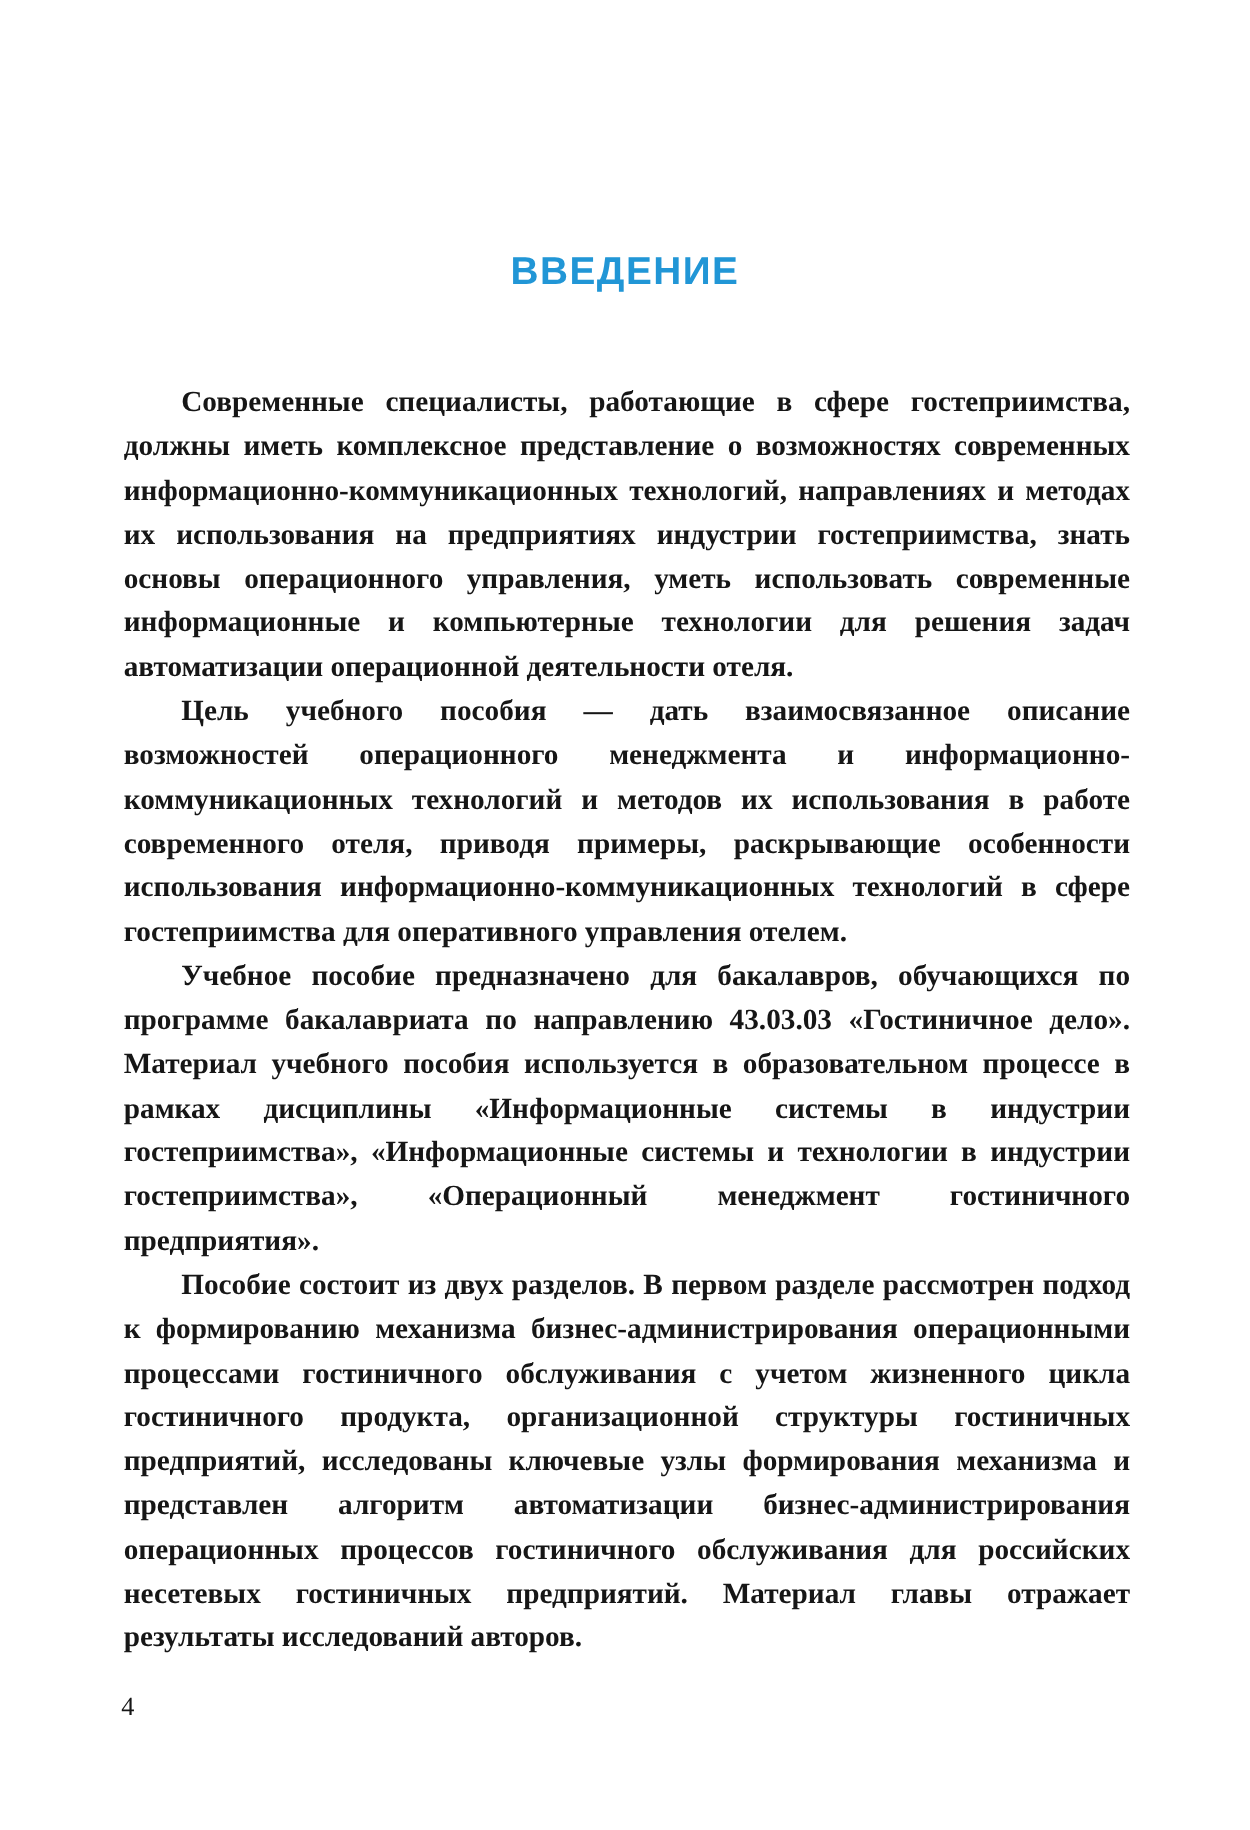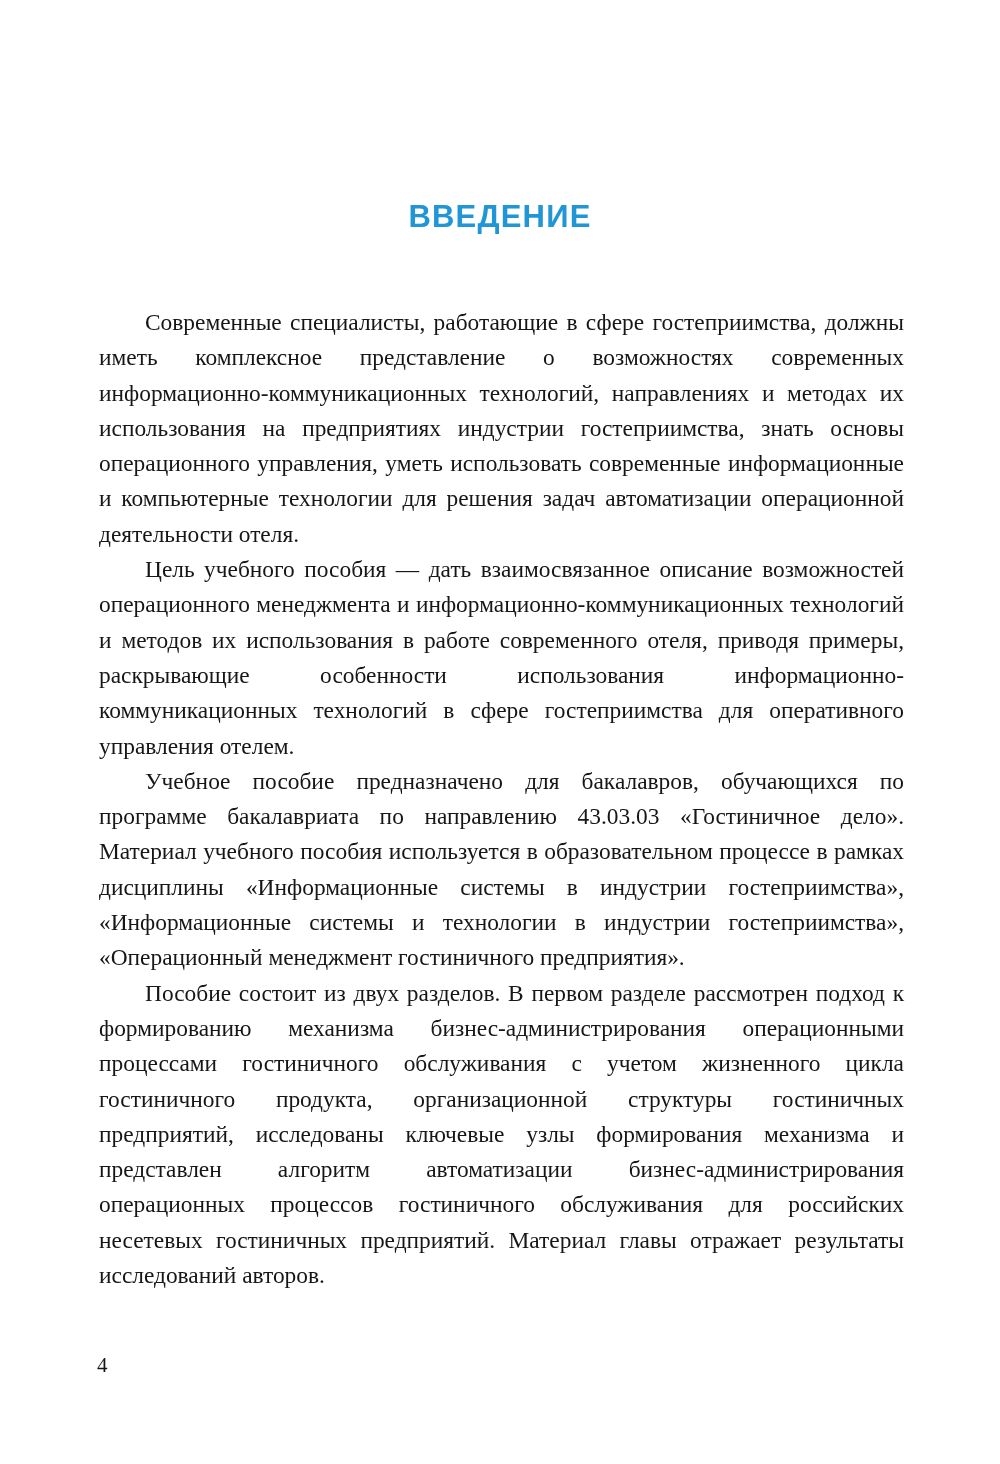--- a/index.html
+++ b/index.html
@@ -44,20 +44,21 @@
     width: 805px;
     font-size: 23.4px;
     line-height: 35.3px;
     text-align: justify;
     text-justify: inter-word;
     color: #161616;
   }
   .body-text p {
     margin: 0;
     text-indent: 46px;
+    font-weight: bold;
   }
   .page-number {
     position: absolute;
     left: 97px;
     top: 1353px;
     font-size: 21px;
     color: #161616;
     font-family: "Liberation Serif", serif;
   }
 </style>

